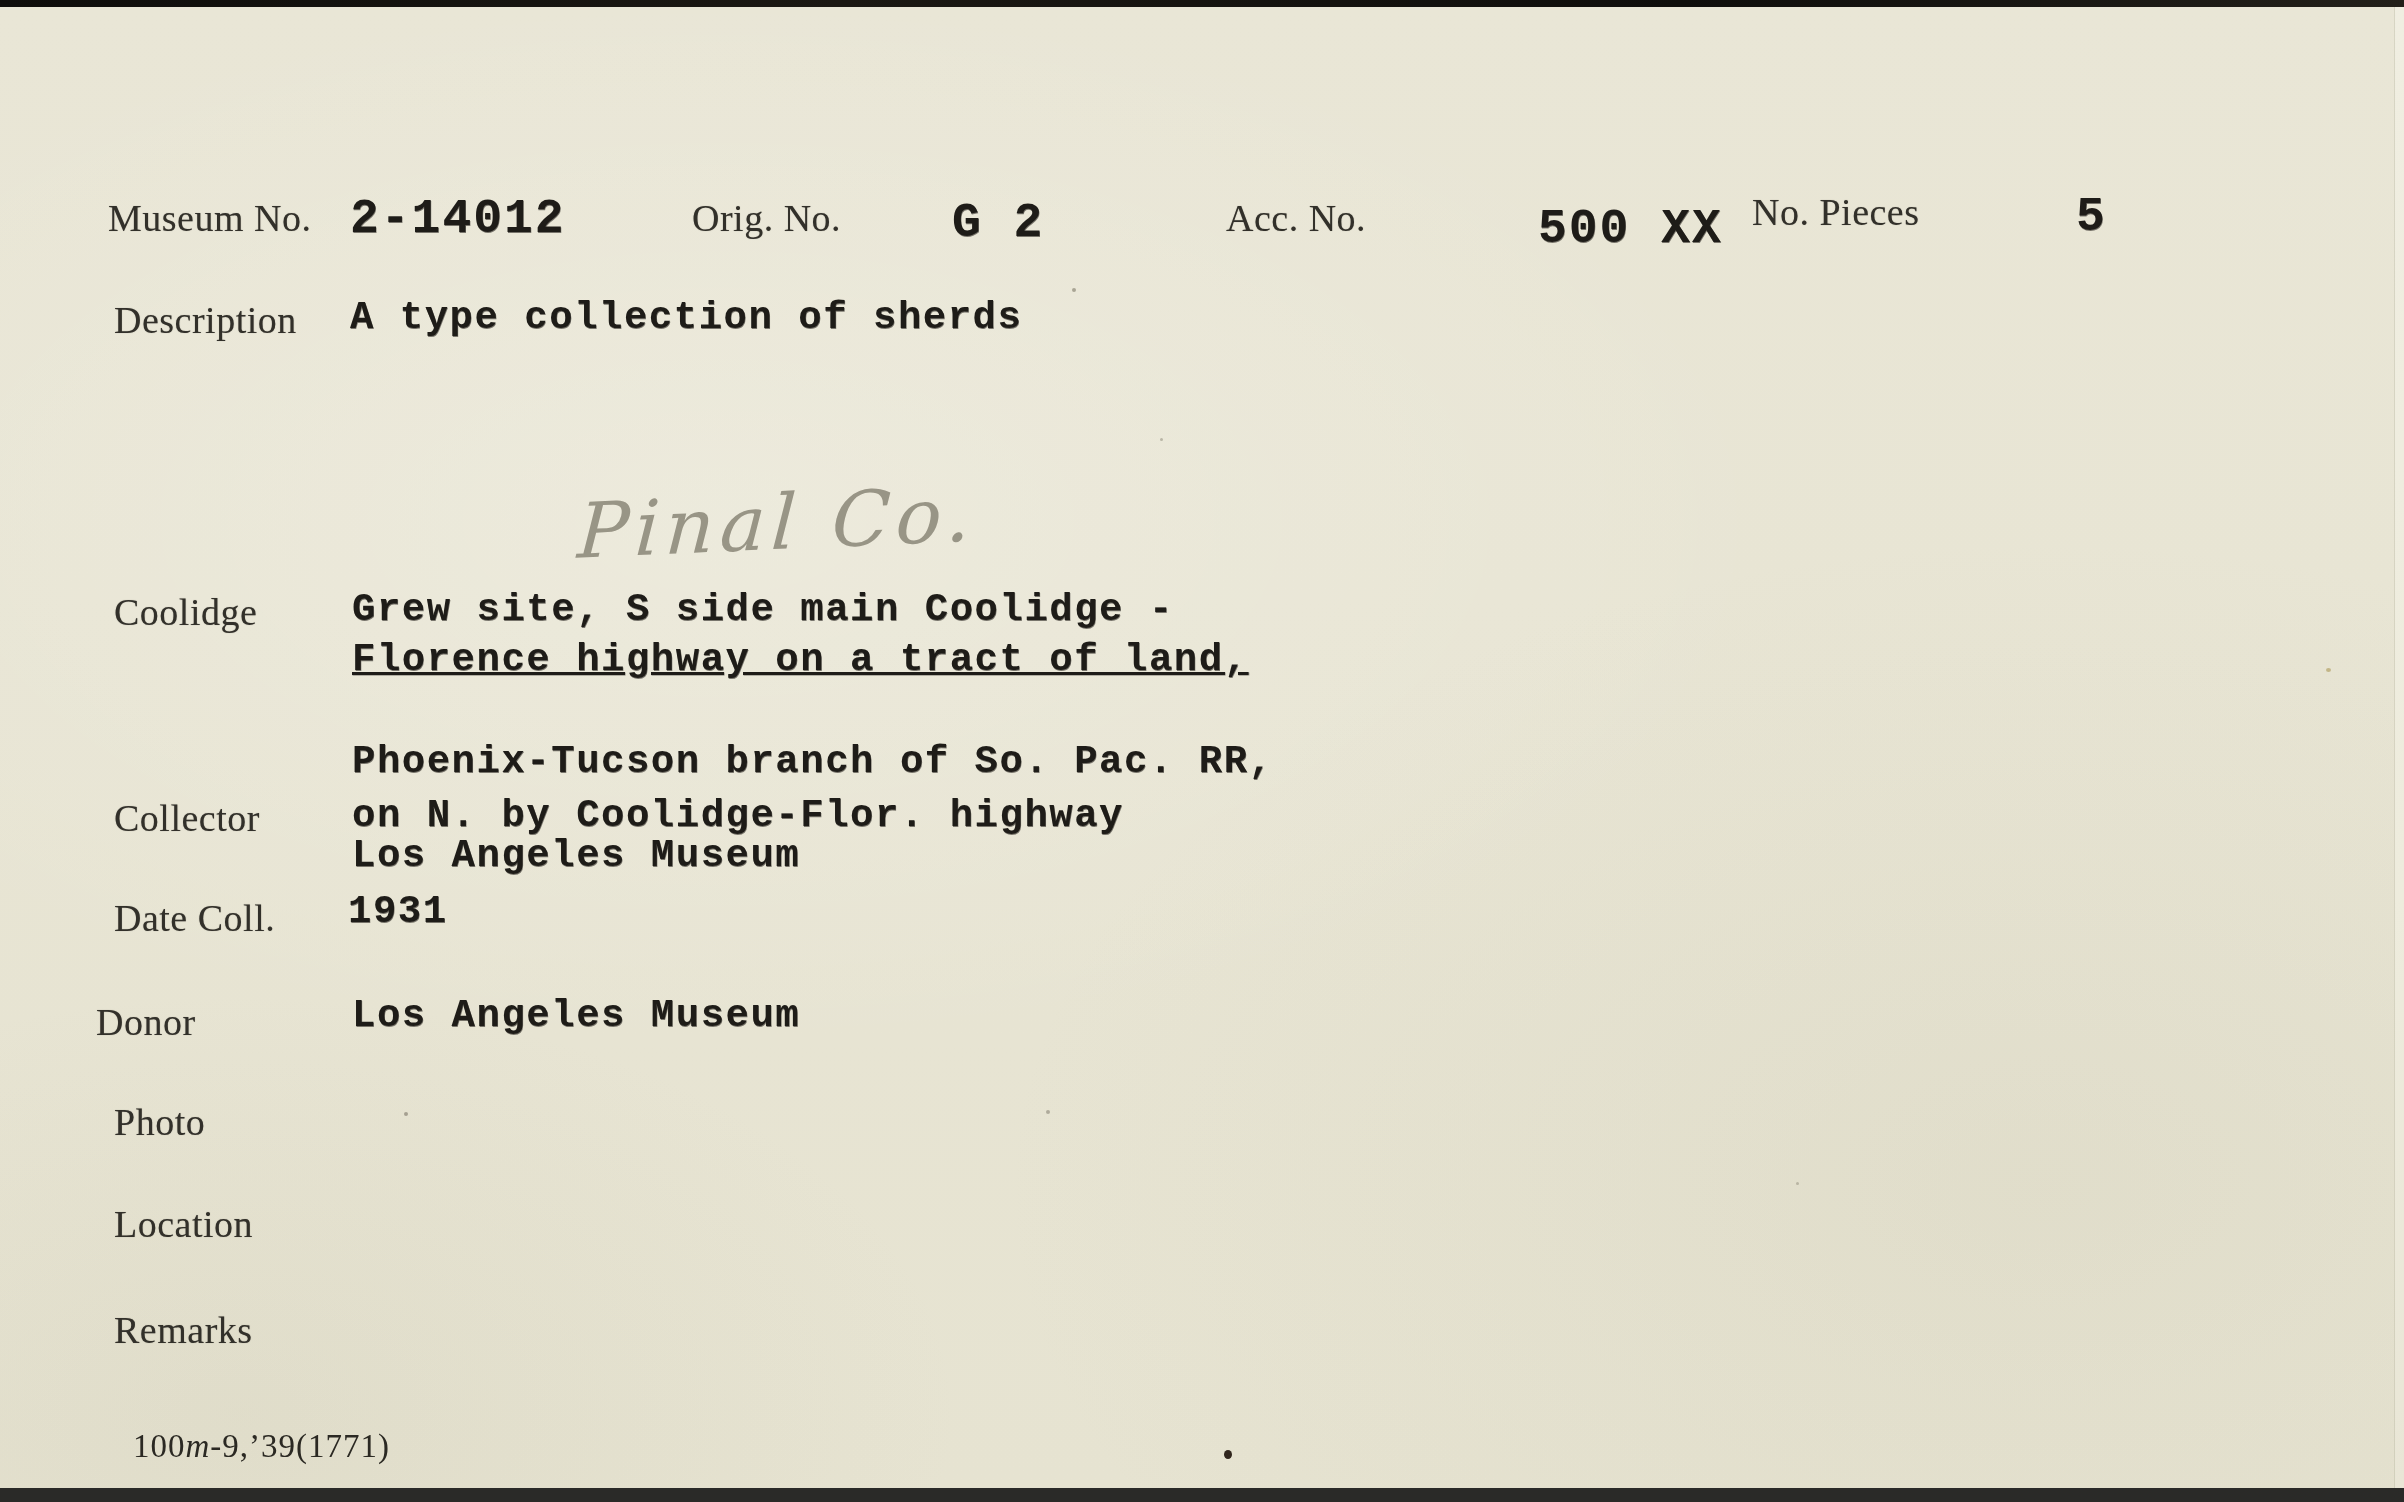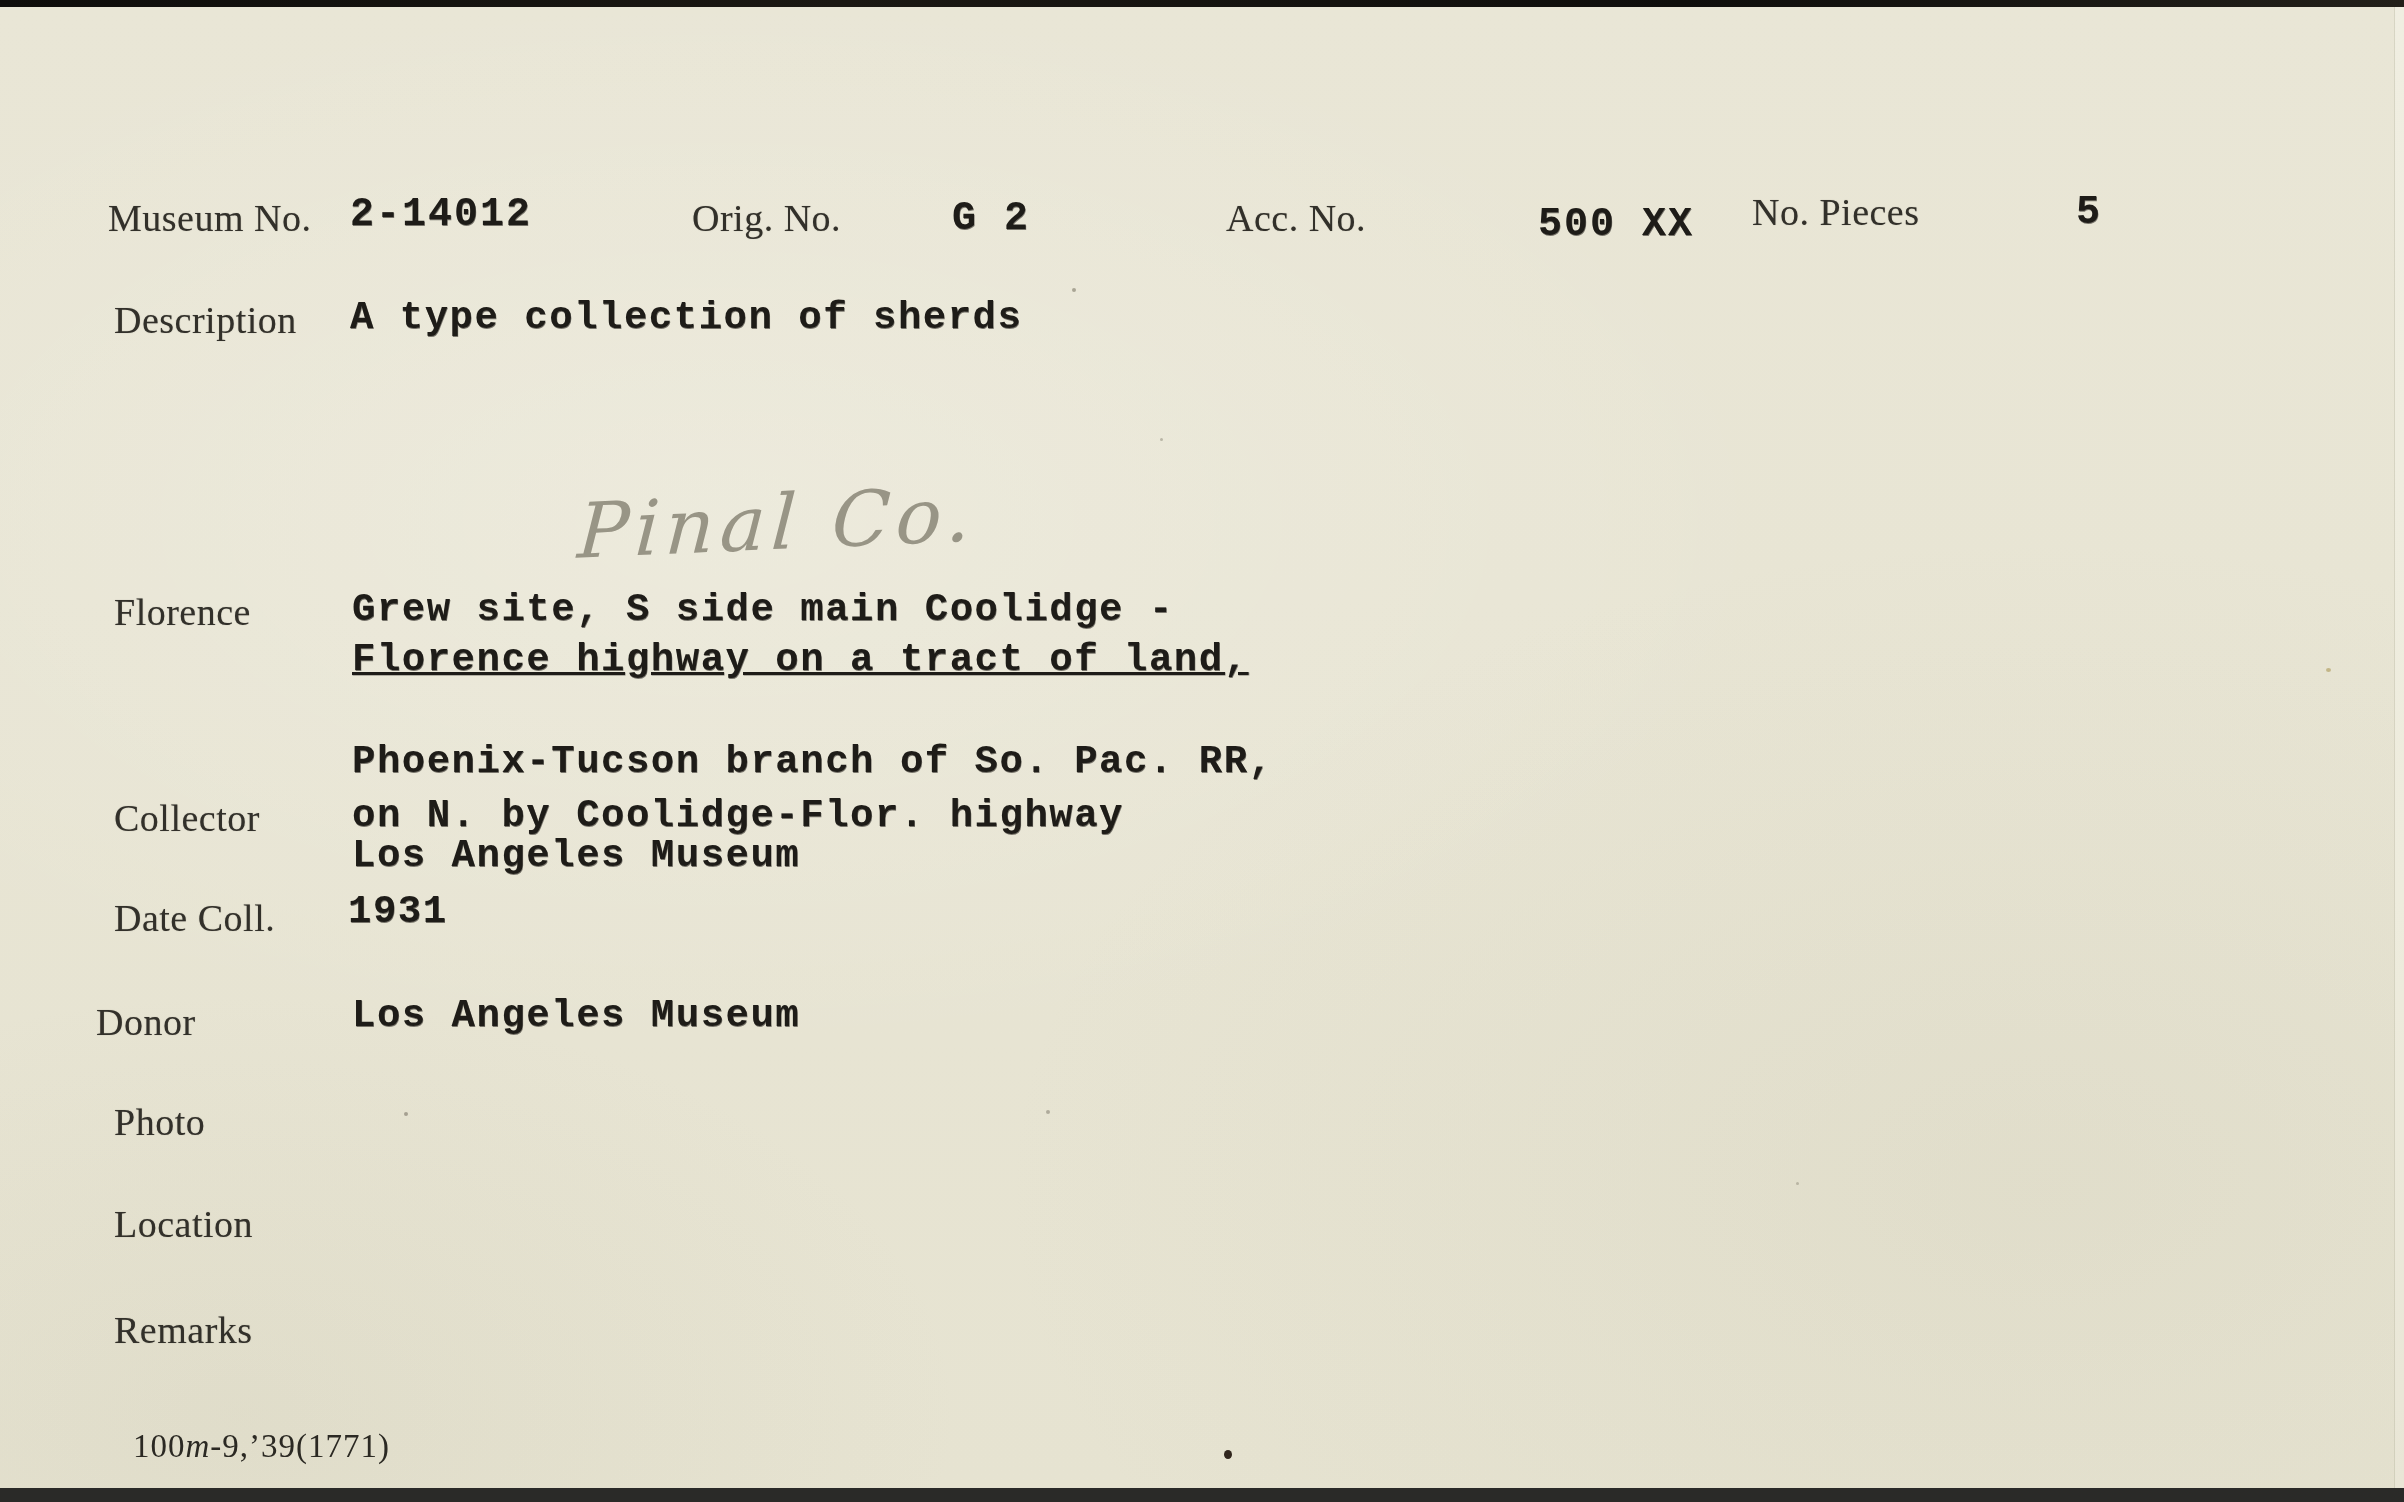--- a/index.html
+++ b/index.html
@@ -42,21 +42,21 @@
   .typed {
     position: absolute;
     font-family: "Liberation Mono", "DejaVu Sans Mono", monospace;
     font-weight: bold;
     font-size: 39px;
     letter-spacing: 1.5px;
     color: #1e1c18;
     white-space: nowrap;
     text-shadow: 0.5px 0.5px 0.5px rgba(25,22,18,0.55);
   }
-  .typed-big { font-size: 40px; letter-spacing: 2px; }
+  .typed-big { font-size: 48px; letter-spacing: 2px; }
   .handwriting {
     position: absolute;
     font-family: "DejaVu Serif", serif;
     font-style: italic;
     font-size: 76px;
     color: #908c7d;
     letter-spacing: 6px;
     transform: rotate(-2.5deg) skewX(-6deg);
     white-space: nowrap;
     opacity: 0.9;
@@ -91,21 +91,21 @@
   <div class="typed typed-big" style="left:1538px; top:202px;">500 XX</div>
 
   <div class="label" style="left:1752px; top:190px;">No. Pieces</div>
   <div class="typed typed-big" style="left:2076px; top:190px;">5</div>
 
   <div class="label" style="left:114px; top:298px;">Description</div>
   <div class="typed" style="left:350px; top:296px;">A type collection of sherds</div>
 
   <div class="handwriting" style="left:578px; top:478px;">Pinal Co.</div>
 
-  <div class="label" style="left:114px; top:590px;">Florence</div>
+  <div class="label" style="left:114px; top:590px;">Coolidge</div>
   <div class="typed" style="left:352px; top:588px;">Grew site, S side main Coolidge -</div>
   <div class="typed" style="left:352px; top:638px;text-decoration:underline;">Florence highway on a tract of land,</div>
   <div class="typed" style="left:352px; top:740px;">Phoenix-Tucson branch of So. Pac. RR,</div>
 
   <div class="label" style="left:114px; top:796px;">Collector</div>
   <div class="typed" style="left:352px; top:794px;">on N. by Coolidge-Flor. highway</div>
   <div class="typed" style="left:352px; top:834px;">Los Angeles Museum</div>
 
   <div class="label" style="left:114px; top:896px;">Date Coll.</div>
   <div class="typed" style="left:348px; top:890px;">1931</div>

